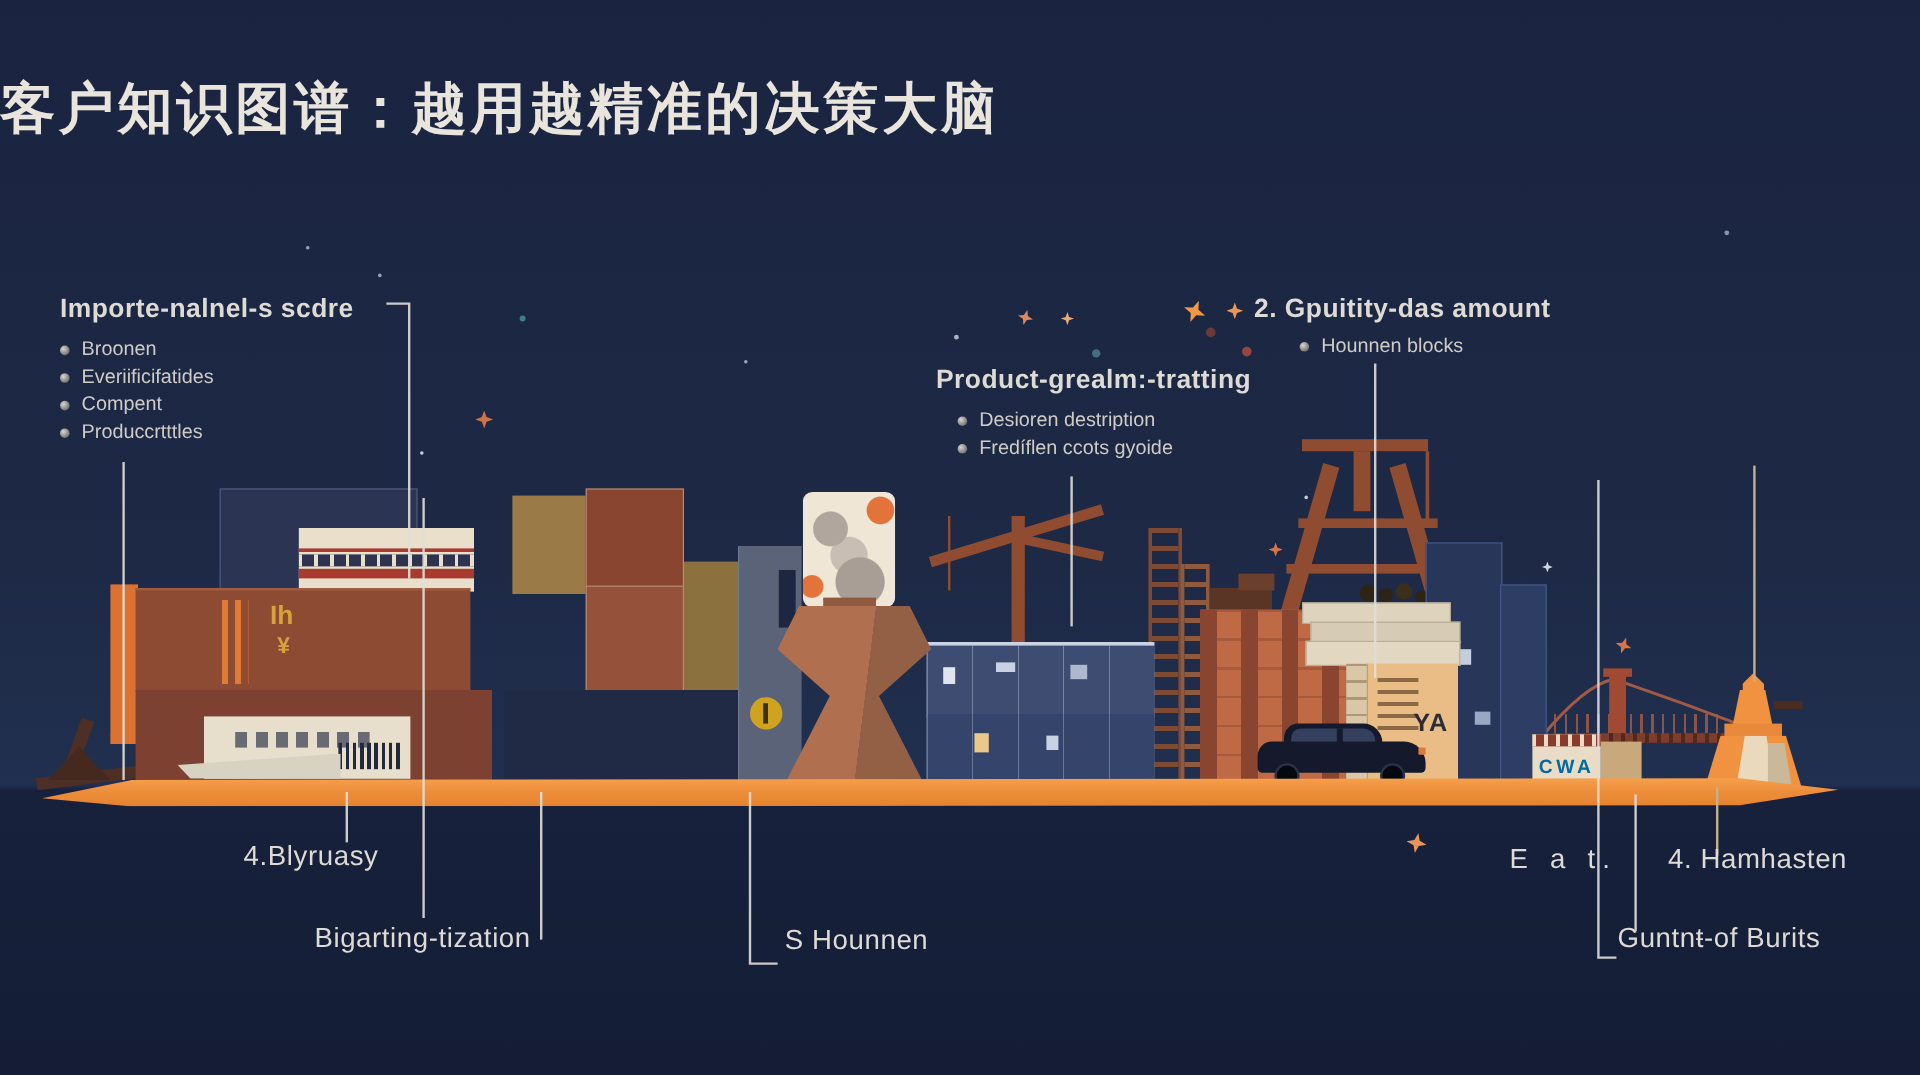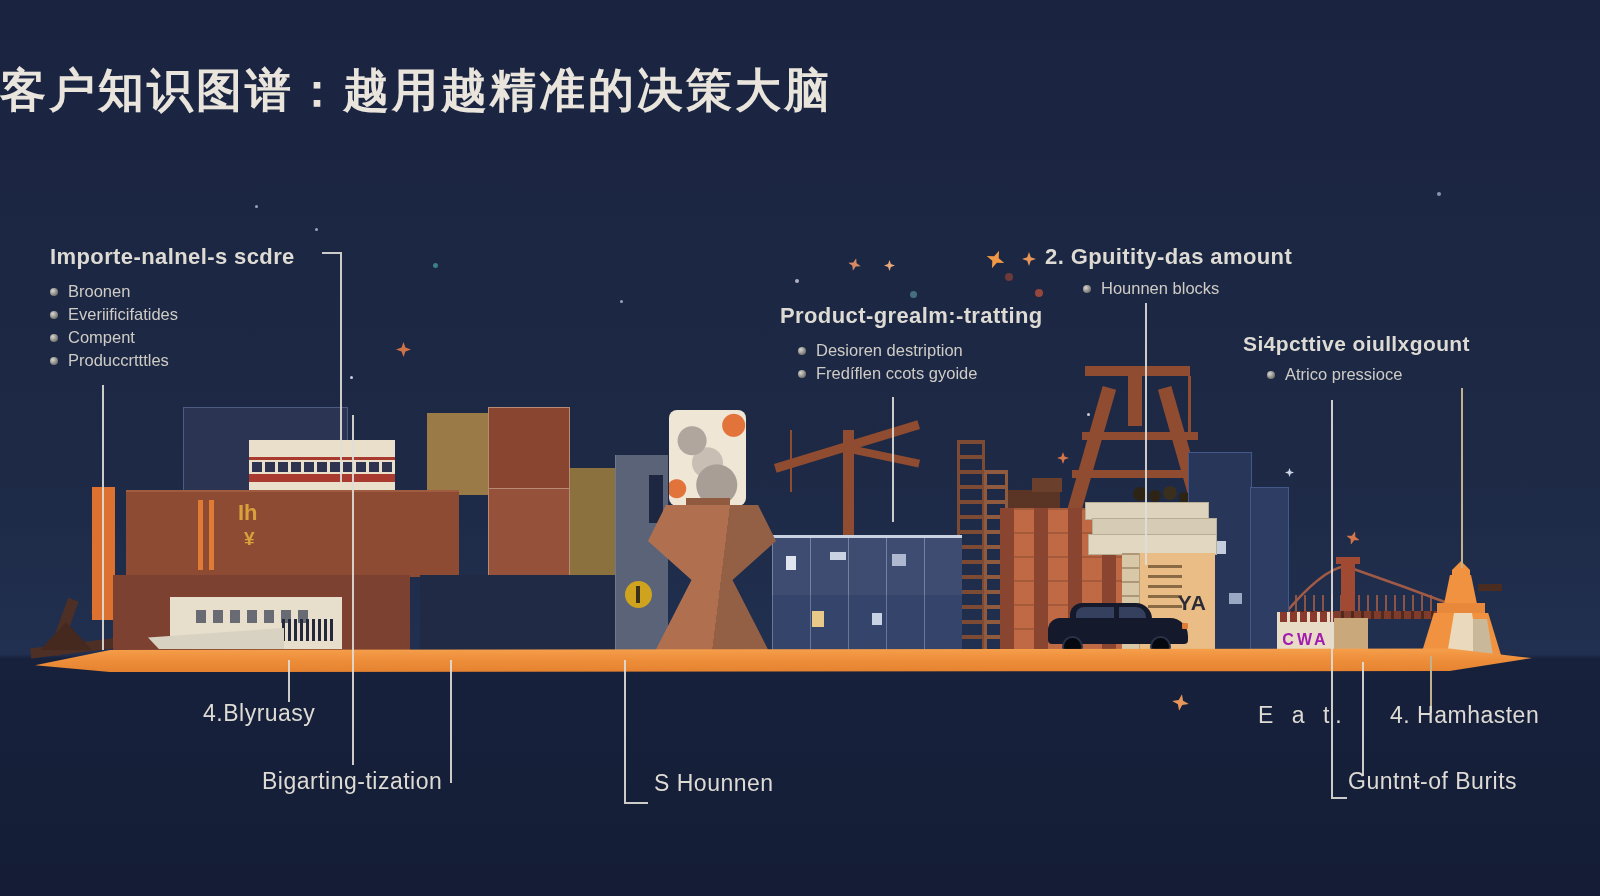--- a/index.html
+++ b/index.html
@@ -27,21 +27,21 @@
   .elbow{position:absolute;border-left:2px solid rgba(224,222,216,.9);
          border-bottom:2px solid rgba(224,222,216,.9);z-index:50;}
   
   .corr{background-image:repeating-linear-gradient(90deg,rgba(0,0,0,.16) 0 2px,transparent 2px 9px);}
   .gridlight{background-image:linear-gradient(rgba(210,220,240,.28) 1px,transparent 1px),
              linear-gradient(90deg,rgba(210,220,240,.28) 1px,transparent 1px);background-size:15px 17px;}
   .griddark{background-image:linear-gradient(rgba(30,22,8,.4) 1px,transparent 1px),
             linear-gradient(90deg,rgba(30,22,8,.4) 1px,transparent 1px);background-size:12px 14px;}
   .star4{position:absolute;clip-path:polygon(50% 0%,63% 37%,100% 50%,63% 63%,50% 100%,37% 63%,0% 50%,37% 37%);z-index:8;}
   .dot{position:absolute;border-radius:50%;z-index:8;}
-  .cwa-text{position:absolute;left:0;right:0;bottom:7px;text-align:center;color:#a21caf;
+  .cwa-text{position:absolute;left:0;right:0;bottom:7px;text-align:center;color:#0369a1;
             font-size:16px;font-weight:700;letter-spacing:3px;}
   .ya-text{position:absolute;right:8px;top:38px;color:#2c2c36;font-size:21px;font-weight:700;letter-spacing:1px;}
   .gold-mark{position:absolute;color:#d9a13c;font-weight:700;z-index:2;}
 </style>
 </head>
 <body>
 
 <div class="stage">
 
   <div class="title">客户知识图谱：越用越精准的决策大脑</div>
@@ -75,21 +75,21 @@
   <div class="abs" style="left:40px;top:622px;width:52px;height:28px;background:#45291f;clip-path:polygon(0 100%,50% 0,100% 100%);z-index:12"></div>
   <div class="abs" style="left:205px;top:596px;width:30px;height:58px;background:#50302a;z-index:12"></div>
 
   <div class="abs corr" style="left:92px;top:487px;width:23px;height:133px;background:#dd7230;z-index:18"></div>
   <div class="abs gridlight" style="left:183px;top:407px;width:163px;height:84px;background:#2b3452;border:1px solid #4d5b80;z-index:16"></div>
   <div class="abs" style="left:249px;top:440px;width:146px;height:53px;background:#e9dfca;z-index:17">
     <div class="abs" style="left:0;top:17px;width:100%;height:3px;background:#a83a30"></div>
     <div class="abs" style="left:0;top:22px;width:100%;height:10px;background:#2e3450;background-image:repeating-linear-gradient(90deg,#e9dfca 0 3px,transparent 3px 13px)"></div>
     <div class="abs" style="left:0;top:34px;width:100%;height:8px;background:#a83a30"></div>
   </div>
-  <div class="abs corr" style="left:126px;top:490px;width:333px;height:85px;background:#8d4b33;border-top:2px solid #a05c40;z-index:18">
+  <div class="abs corr" style="left:113px;top:490px;width:279px;height:85px;background:#8d4b33;border-top:2px solid #a05c40;z-index:18">
     <div class="abs" style="left:72px;top:8px;width:22px;height:70px;background-image:repeating-linear-gradient(90deg,#e07b35 0 5px,transparent 5px 11px)"></div>
     <span class="gold-mark" style="left:112px;top:8px;font-size:22px">Ih</span>
     <span class="gold-mark" style="left:118px;top:36px;font-size:19px">¥</span>
   </div>
   <div class="abs corr" style="left:113px;top:575px;width:297px;height:78px;background:#7c4130;z-index:18"></div>
   <div class="abs" style="left:170px;top:597px;width:172px;height:52px;background:#e7decc;z-index:20">
     <div class="abs" style="left:26px;top:13px;width:112px;height:13px;background-image:repeating-linear-gradient(90deg,#686a74 0 10px,transparent 10px 17px)"></div>
     <div class="abs" style="left:112px;top:22px;width:52px;height:22px;background-image:repeating-linear-gradient(90deg,#23283d 0 3px,transparent 3px 6px)"></div>
   </div>
   <div class="abs" style="left:148px;top:628px;width:136px;height:21px;background:#d8d2c2;clip-path:polygon(0 45%,100% 0,100% 100%,8% 100%);z-index:21"></div>
@@ -249,29 +249,20 @@
   <div class="callout" style="left:1045px;top:244px">
     <div class="co-head" style="font-size:22px">2. Gpuitity-das amount</div>
     <ul class="co-list" style="margin-left:38px;margin-top:7px">
       <li>
           <span class="b-dot"></span>
           <span>Hounnen blocks</span>
         </li>
     </ul>
   </div>
 
-  <div class="callout" style="left:1243px;top:332px">
-    <div class="co-head">Si4pcttive oiullxgount</div>
-    <ul class="co-list" style="margin-left:24px;margin-top:7px">
-      <li>
-          <span class="b-dot"></span>
-          <span>Atrico pressioce</span>
-        </li>
-    </ul>
-  </div>
 
   <div class="blabel" style="left:203px;top:700px">4.Blyruasy</div>
   <div class="blabel" style="left:262px;top:768px">Bigarting-tization</div>
   <div class="blabel" style="left:654px;top:770px">S Hounnen</div>
   <div class="blabel" style="left:1258px;top:702px;letter-spacing:6px">E a t.</div>
   <div class="blabel" style="left:1390px;top:702px">4. Hamhasten</div>
   <div class="blabel" style="left:1348px;top:768px">Guntnŧ-of Burits</div>
 
 </div>
 

